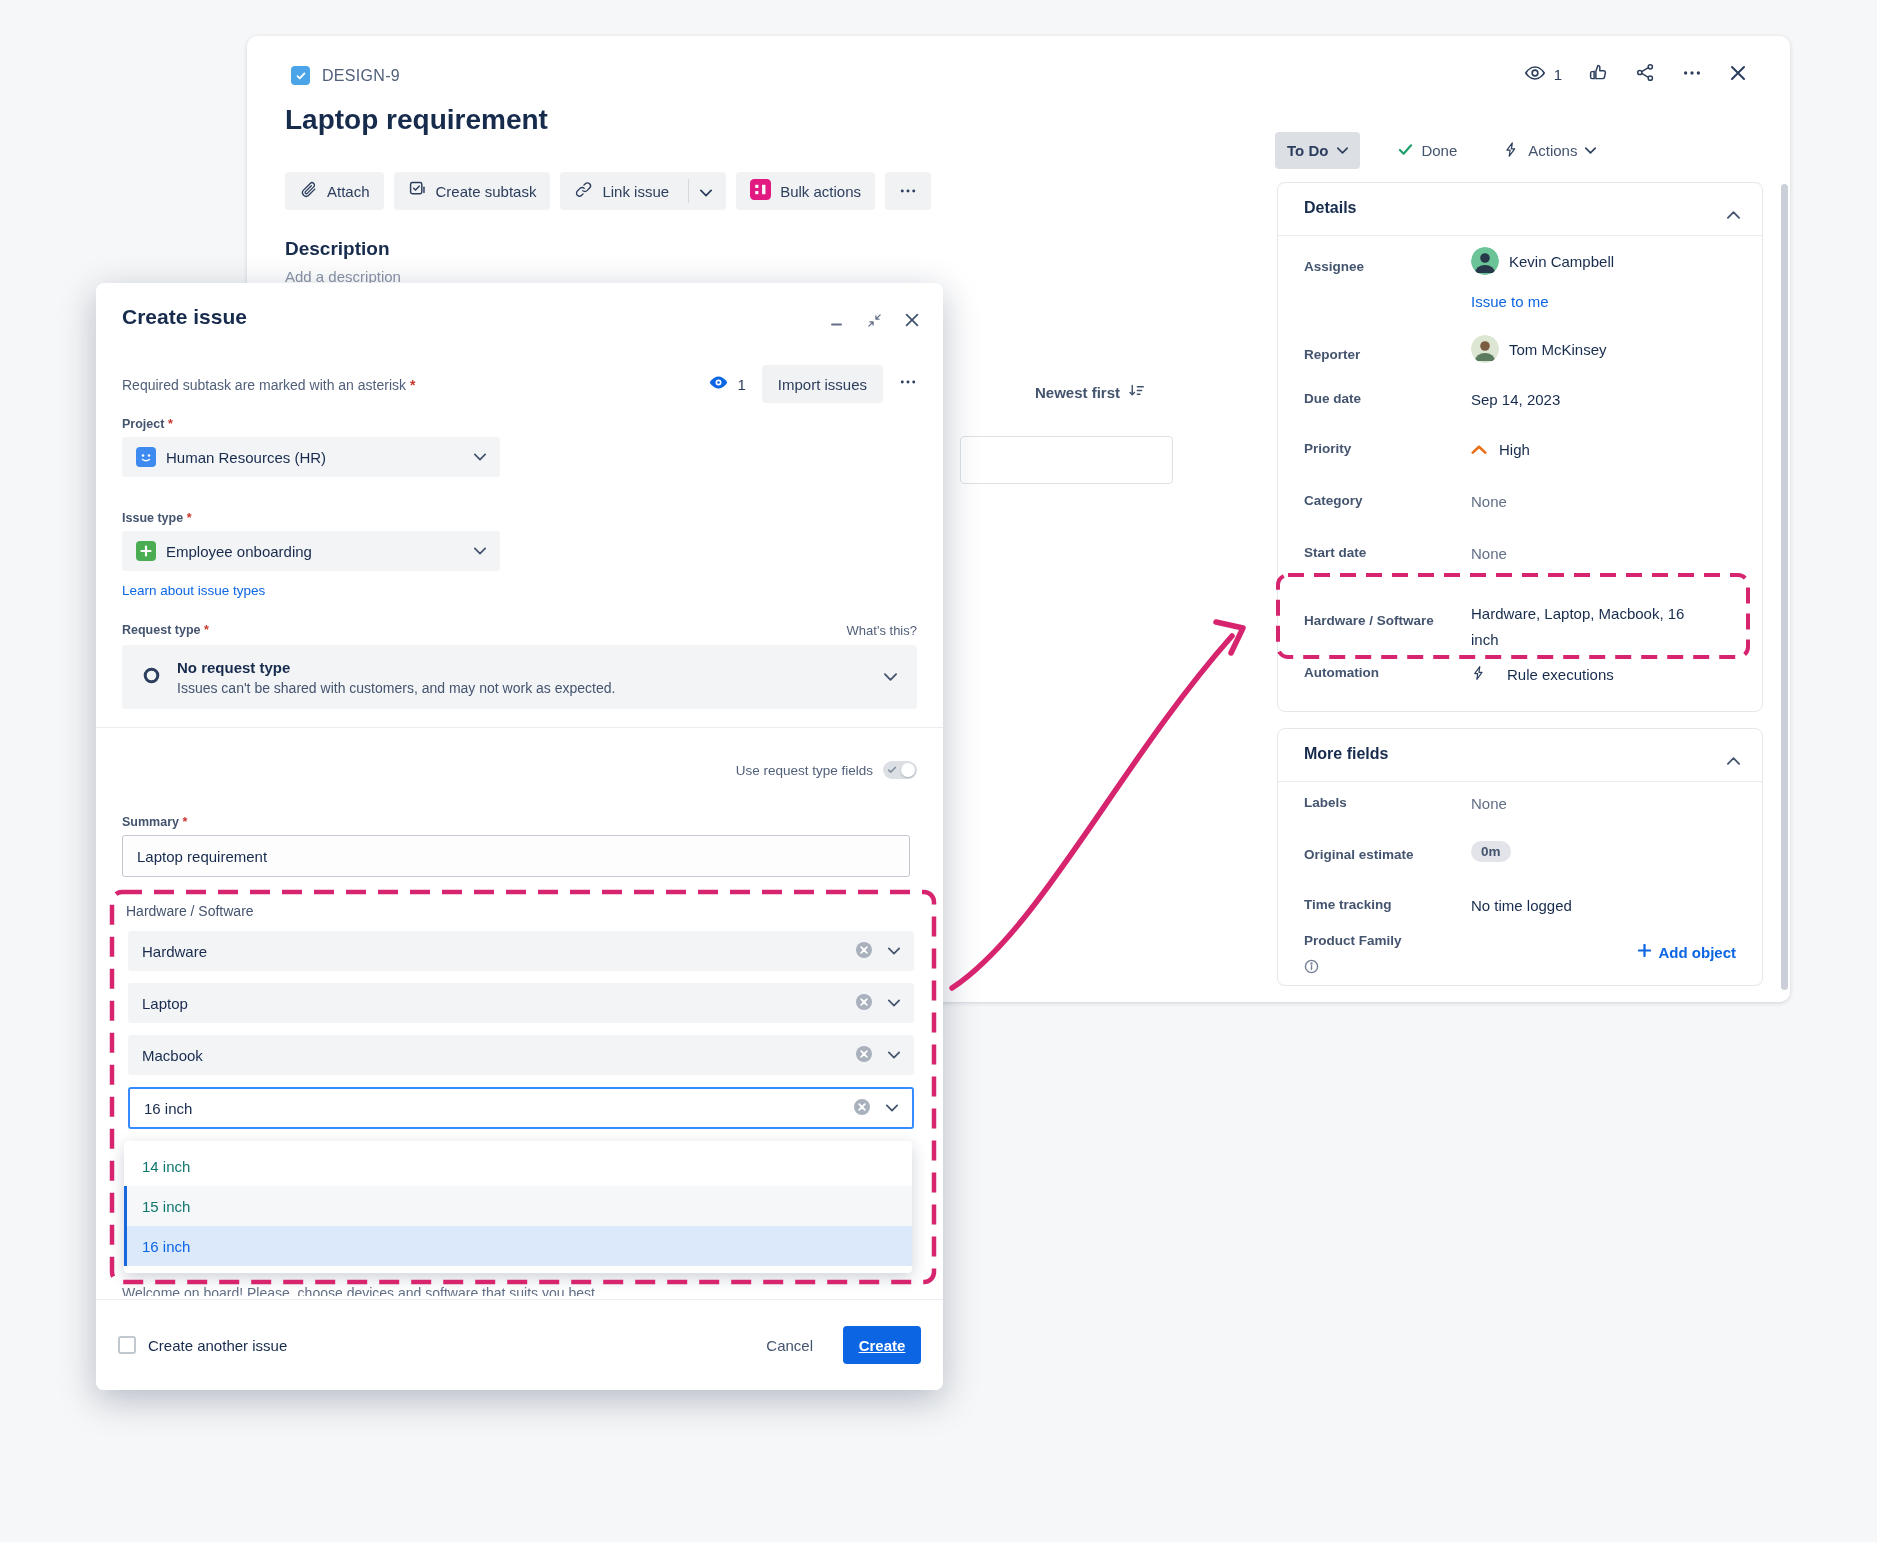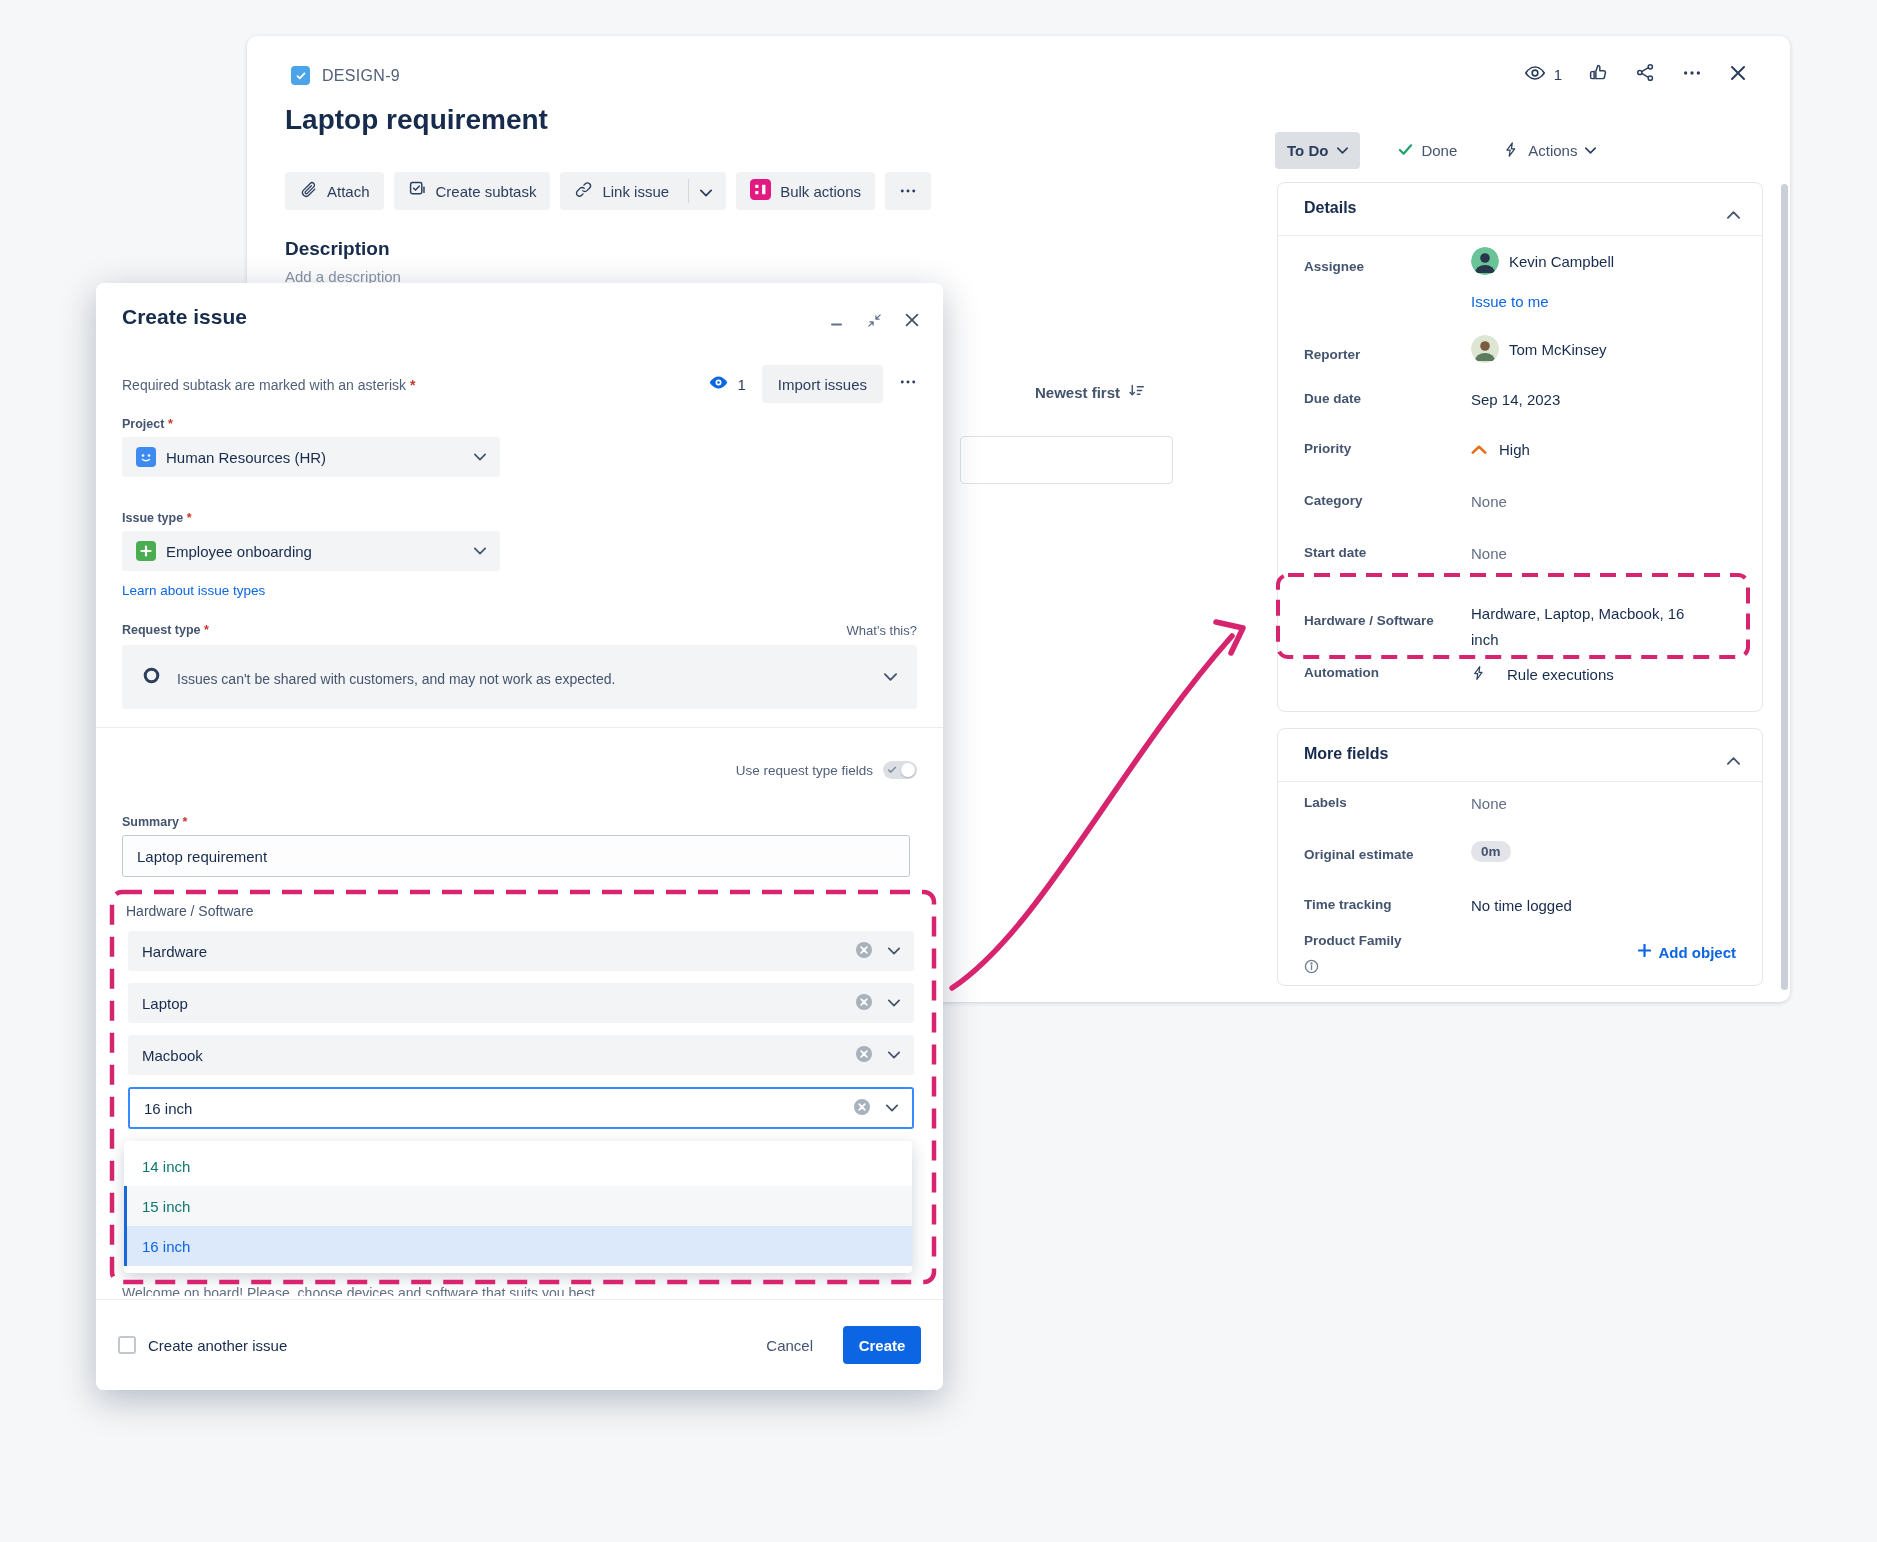--- a/index.html
+++ b/index.html
@@ -91,21 +91,21 @@
   .opt.sel { background:#DCE9FB; color:#0C66E4; }
   .opt-bar { position:absolute; left:0; top:45px; width:3px; height:80px; background:#1868DB; }
   .helper { position:absolute; left:26px; top:1000px; width:760px; height:13px; overflow:hidden;
     font-size:14px; line-height:20px; color:#626F86; }
   .m-footer { position:absolute; left:0; top:1016px; width:847px; height:91px; background:#fff;
     border-top:1px solid #EDEEF1; border-radius:0 0 8px 8px; display:flex; align-items:center; padding:0 22px; }
   .chkbox { width:18px; height:18px; border:2px solid #C2C8D0; border-radius:3px; background:#fff; cursor:pointer; }
   .m-footer .flab { margin-left:12px; font-size:15px; color:#172B4D; }
   .cancel-btn { font-size:15px; color:#44546F; cursor:pointer; margin-right:30px; }
   .create-btn { width:78px; height:38px; background:#0C66E4; border-radius:4px; color:#fff; font-size:15px;
-    font-weight:600; display:flex; align-items:center; justify-content:center; cursor:pointer; }
+    font-weight:600; display:flex; align-items:center; justify-content:center; cursor:pointer;text-decoration:underline; }
 
   .overlay { position:absolute; left:0; top:0; z-index:50; pointer-events:none; }
 </style>
 </head>
 <body>
 
 <div class="screen">
 
   <div class="issue-card">
 
@@ -470,20 +470,21 @@
     </div>
     <div class="whats" style="top:340px;">What's this?</div>
 
     <div class="req-panel">
       <span>
         <svg width="19" height="19" viewBox="0 0 19 19">
             <circle cx="9.5" cy="9.5" r="6.3" fill="none" stroke="#2C3E5D" stroke-width="3"></circle>
           </svg>
       </span>
       <span class="req-texts">
+        <span class="req-title" style="display:block;">No request type</span>
         <span class="req-desc" style="display:block;">Issues can't be shared with customers, and may not work as expected.</span>
       </span>
       <svg width="13" height="8" viewBox="0 0 14 8">
           <path d="M1 1l6 6 6-6" fill="none" stroke="#44546F" stroke-width="2" stroke-linecap="round" stroke-linejoin="round"></path>
         </svg>
     </div>
 
     <div class="m-div"></div>
 
     <div class="toggle-row">

